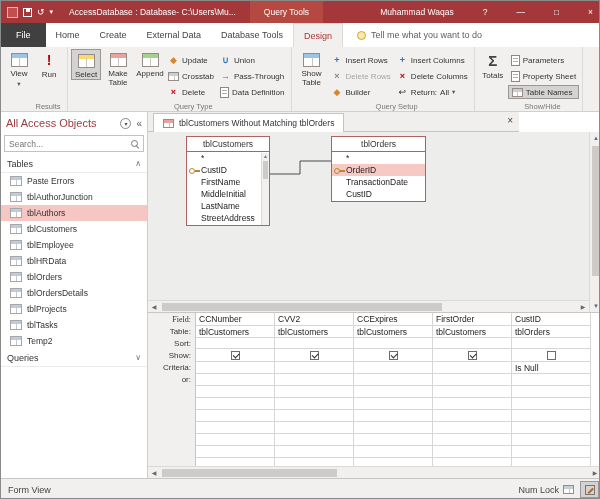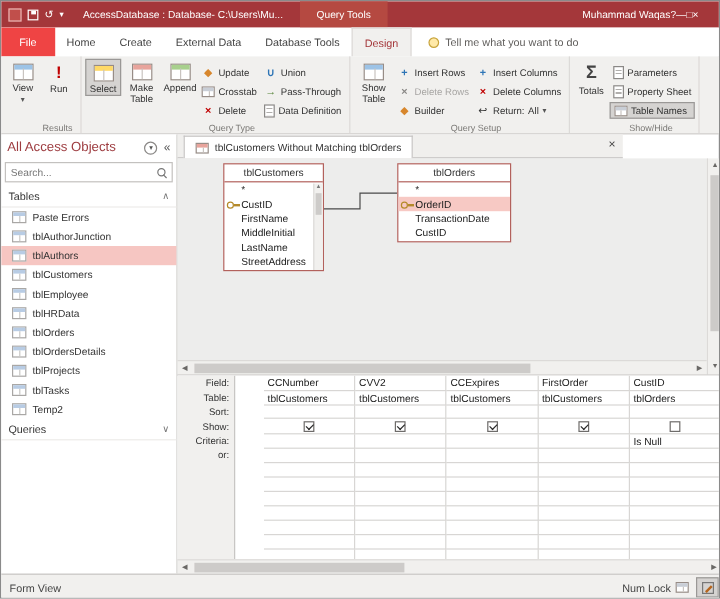--- a/index.html
+++ b/index.html
@@ -9,28 +9,28 @@
   
   .titlebar { position:absolute; left:0; top:0; width:600px; height:22px; background:#a4373a; color:#fff; display:flex; align-items:center; }
   .qat { display:flex; align-items:center; gap:5px; margin-left:6px; }
   .app-ic { width:11px; height:11px; background:#c14f4b; border:1px solid #e8b6b4; }
   .save-ic { width:9px; height:9px; border:1px solid #fff; position:relative; }
   .save-ic::before { content:''; position:absolute; left:2px; top:0; width:4px; height:3px; background:#fff; }
   .undo-g { font-size:9px; line-height:9px; }
   .dd-g { font-size:7px; }
   .tb-title { margin-left:16px; font-size:8.5px; white-space:nowrap; }
   .ctx-label { margin-left:14px; height:22px; line-height:22px; padding:0 14px; background:#b54941; font-size:8.5px; }
-  .tb-right { margin-left:auto; display:flex; align-items:center; gap:0; padding-right:19px; }
+  .tb-right { margin-left:auto; display:flex; align-items:center; gap:29px; padding-right:8px; }
   .tb-right span { font-size:8.5px; }
   .winbtn { font-size:9px; cursor:default; }
 
   
   .tabrow { position:absolute; left:0; top:22px; width:600px; height:24px; background:#fff; display:flex; align-items:stretch; }
   .rtab { padding:0 10px; line-height:24px; color:#444; }
-  .rtab.file { background:#ef4444; color:#fff; padding:0 15px; }
+  .rtab.file { background:#404040; color:#fff; padding:0 15px; }
   .rtab.active { color:#a4373a; background:#f1f0ee; border:1px solid #dcdad8; border-bottom:none; }
   .tellme { display:flex; align-items:center; gap:5px; margin-left:14px; color:#605e5c; }
   .bulb-ic { width:9px; height:9px; border-radius:50%; background:#ffe9a8; border:1px solid #c8a43c; }
 
   
   .ribbon { position:absolute; left:0; top:46px; width:600px; height:65px; background:#f1f0ee; border-bottom:1px solid #d2d0ce; display:flex; }
   .rgroup { position:relative; height:100%; border-right:1px solid #dcdad8; padding:2px 3px 11px 3px; display:flex; align-items:flex-start; }
   .rgroup-label { position:absolute; bottom:0; left:0; right:0; text-align:center; font-size:7.5px; color:#7a7875;padding-left:28px; }
   .bigbtn { width:30px; display:flex; flex-direction:column; align-items:center; text-align:center; padding-top:4px; gap:2px; font-size:8px; color:#333; line-height:1.15; }
   .bigbtn.w34 { width:34px; }
@@ -102,21 +102,21 @@
   .vscroll { position:absolute; width:12px; background:#f1f0ee; border-left:1px solid #dcdad8; }
   .sb-arrow { position:absolute; color:#6a6866; font-size:6px; line-height:12px; width:12px; text-align:center; }
   .sb-thumb { position:absolute; background:#cdcbc9; }
   .splitter { position:absolute; left:147px; top:311px; width:453px; height:1px; background:#c8c6c4; }
 
   
   .gridpane { position:absolute; left:147px; top:312px; width:453px; height:153px; background:#fff; overflow:hidden; }
   .glabels { position:absolute; left:0; top:0; width:48px; height:100%; background:#f1f0ee; border-right:1px solid #c8c6c4; }
   .glabel { text-align:right; padding-right:4px; font-size:8px; color:#333; }
   .gcols { position:absolute; left:48px; top:0; right:0; }
-  .grow { display:flex;margin-left:24px; }
+  .grow { display:flex; }
   .gcell { width:79px; border-right:1px solid #d8d6d4; border-bottom:1px solid #d8d6d4; padding:0 3px; font-size:8.5px; color:#222; display:flex; align-items:center; overflow:hidden; white-space:nowrap; }
   .gcell.center { justify-content:center; }
   .cbx { width:9px; height:9px; border:1px solid #6e6c6a; background:#fff; position:relative; flex:none; }
   .cbx.checked::after { content:''; position:absolute; left:1px; top:1.5px; width:5px; height:2.5px; border-left:1.5px solid #2b2b2b; border-bottom:1.5px solid #2b2b2b; transform:rotate(-45deg); }
 
   
   .statusbar { position:absolute; left:0; top:477px; width:600px; height:22px; background:#f1f0ee; border-top:1px solid #c8c6c4; display:flex; align-items:center; font-size:9px; color:#444; }
   .sb-left { padding-left:7px; }
   .sb-right { margin-left:auto; display:flex; align-items:center; }
   .numlock { }
@@ -385,21 +385,21 @@
   </div>
   <div class="vscroll" style="left:588px; top:131px; height:180px;">
     <span class="sb-arrow" style="left:0; top:0;">▲</span>
     <span class="sb-arrow" style="left:0; bottom:0; line-height:12px;">▼</span>
     <div class="sb-thumb" style="top:14px; left:2px; width:8px; height:130px;"></div>
   </div>
   <div class="splitter"></div>
 
   <div class="gridpane">
     <div class="glabels">
-      <div class="glabel" style="height:13px; line-height:13px;">Field:</div>
+      <div class="glabel" style="height:13px; line-height:13px;font-family:Liberation Serif, serif;">Field:</div>
       <div class="glabel" style="height:12px; line-height:12px;">Table:</div>
       <div class="glabel" style="height:11px; line-height:11px;">Sort:</div>
       <div class="glabel" style="height:13px; line-height:13px;">Show:</div>
       <div class="glabel" style="height:12px; line-height:12px;">Criteria:</div>
       <div class="glabel" style="height:12px; line-height:12px;">or:</div>
     </div>
     <div class="gcols">
       <div class="grow" style="height:13px;">
         <div class="gcell">CCNumber</div>
         <div class="gcell">CVV2</div>

